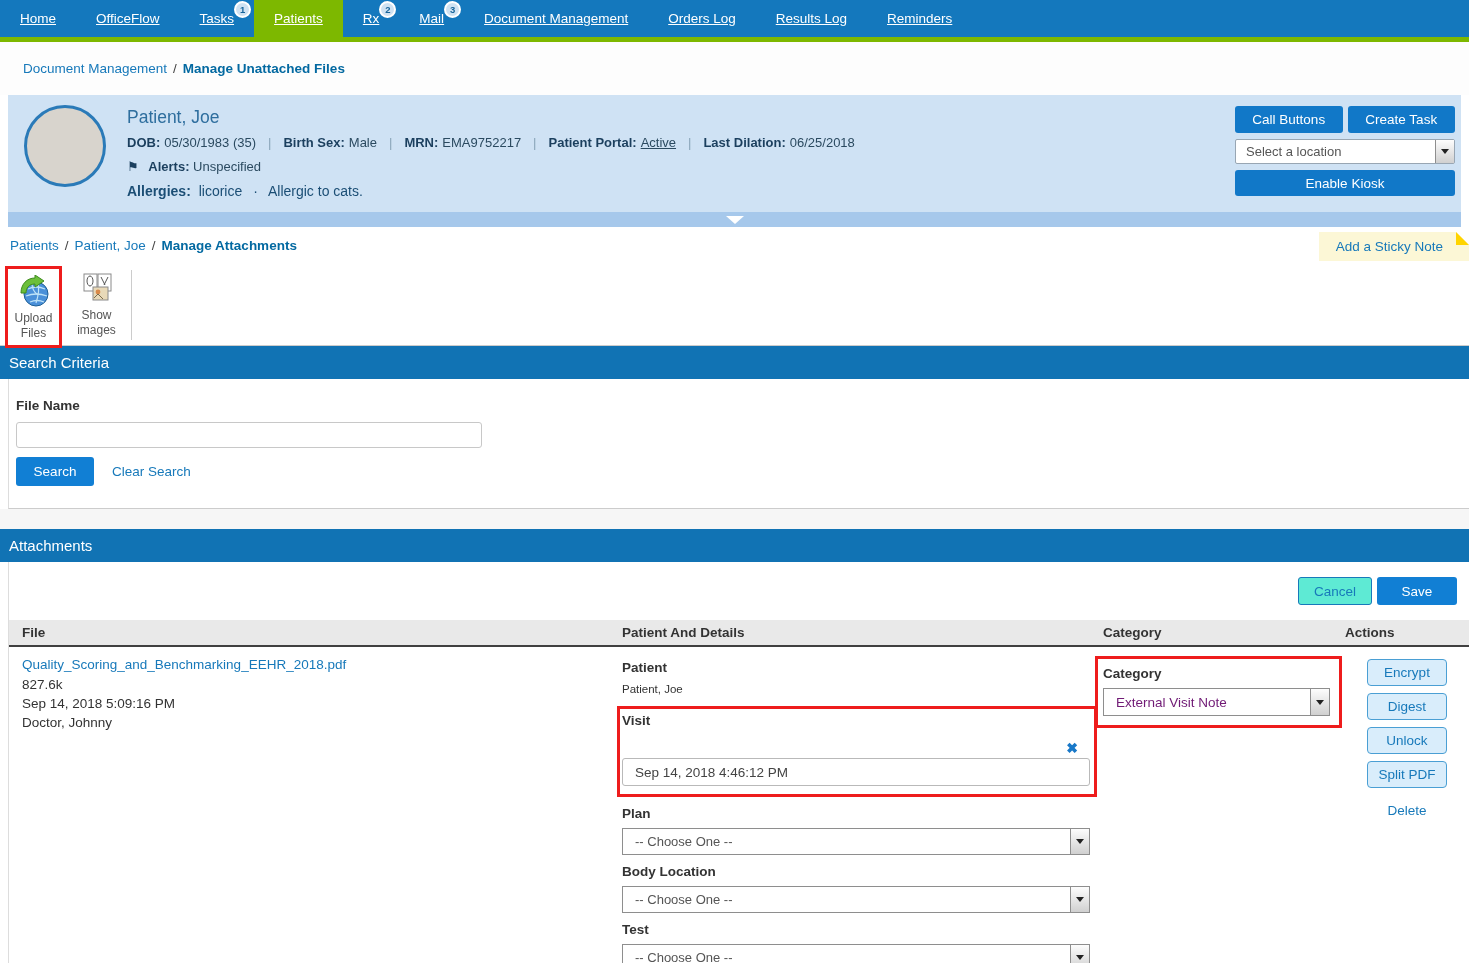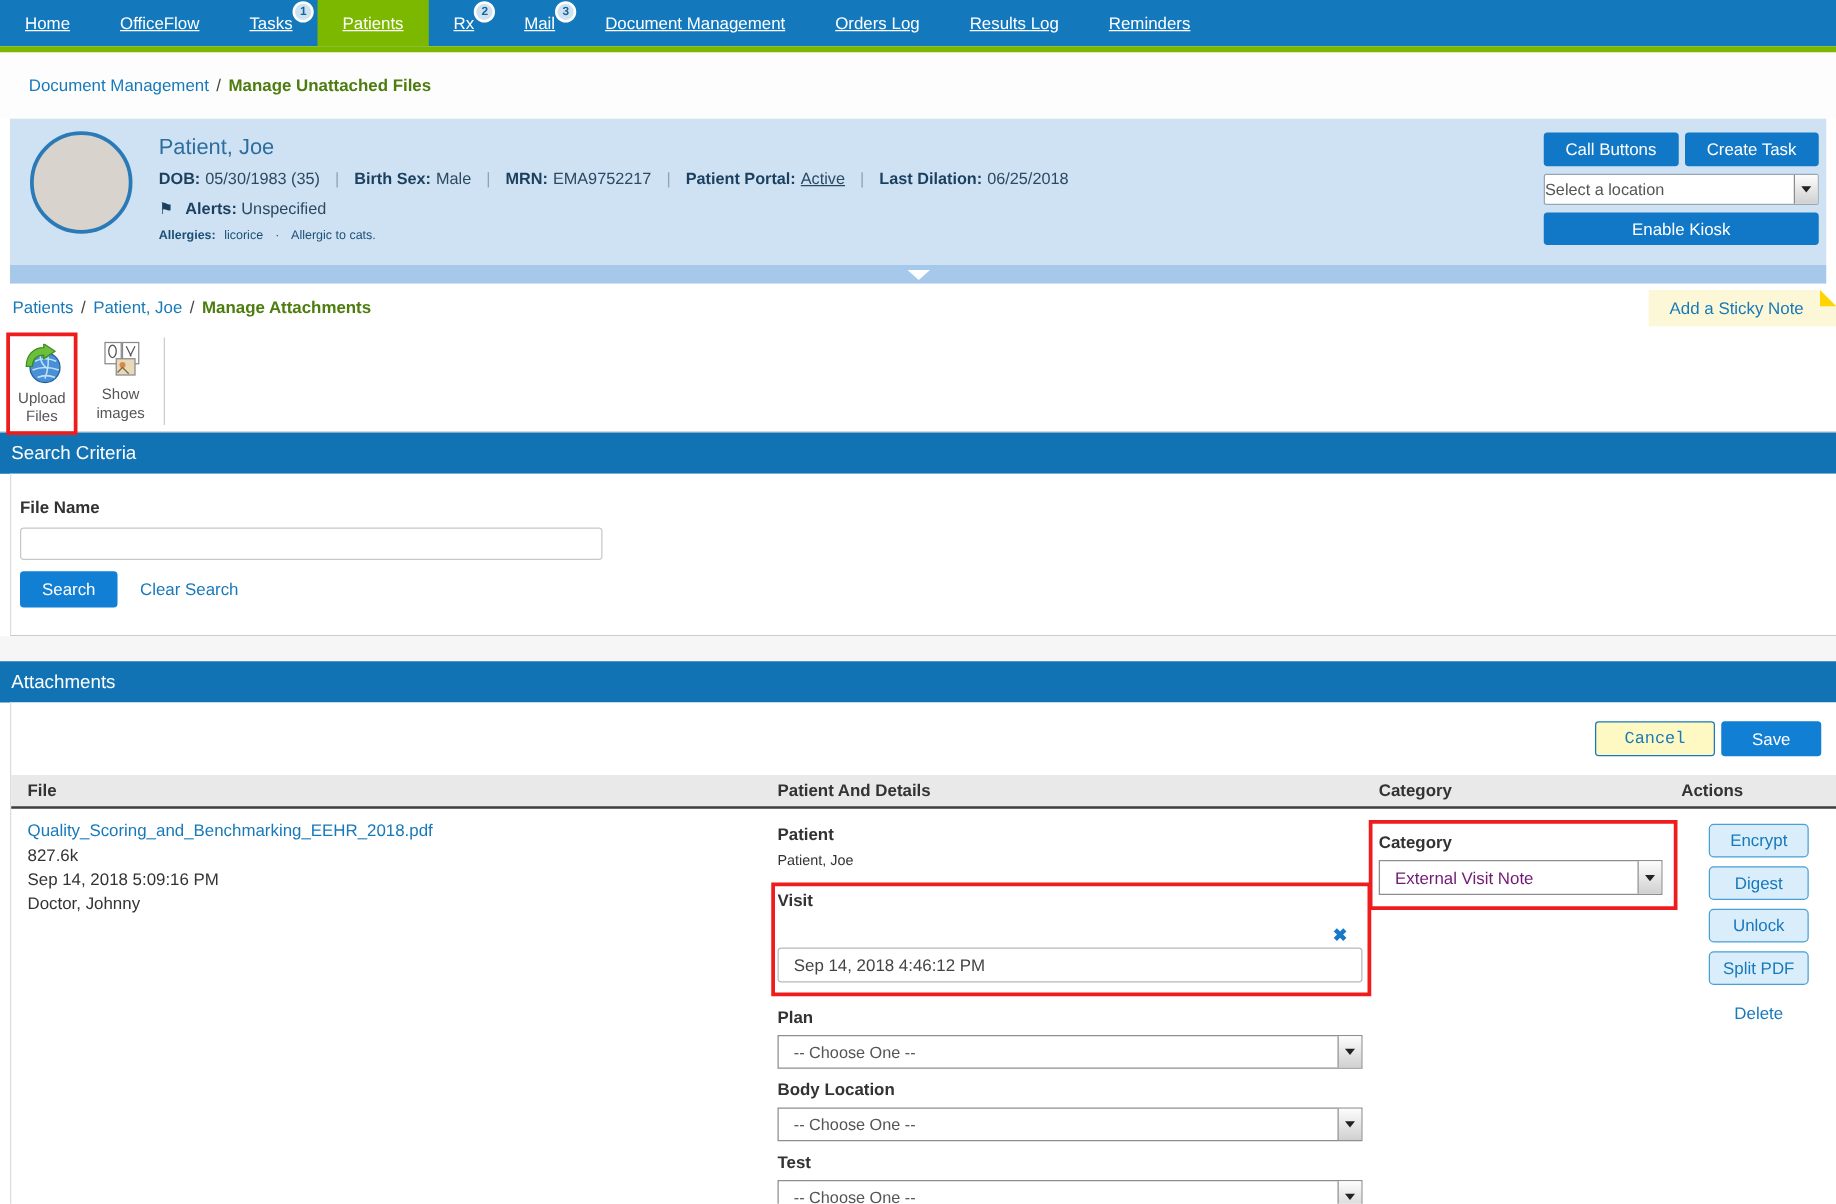--- a/index.html
+++ b/index.html
@@ -14,49 +14,49 @@
   .nav-badge { position:absolute; top:1px; right:3px; width:17px; height:17px;
     border-radius:50%; background:#cfe2f2; border:2px solid #fff; color:#17649a;
     font-size:9.5px; font-weight:bold; display:flex; align-items:center; justify-content:center; }
   .green-strip { height:5px; background:#7db800; }
 
   
   .crumb-top { height:53px; display:flex; align-items:center; padding-left:23px;
     font-size:13.5px; background:#fdfdfd; }
   a.link { color:#1779ba; text-decoration:none; cursor:pointer; }
   .crumb-sep { color:#444; margin:0 6px; }
-  .crumb-current { color:#4d7c0f; font-weight:bold; }
+  .crumb-current { color:#0369a1; font-weight:bold; }
 
   
   .patient-panel { margin:0 8px; background:#cfe2f4; height:117px; position:relative;
     display:flex; padding:10px 0 0 16px; }
   .avatar { width:82px; height:82px; border-radius:50%; background:#d8d4cd;
     border:3px solid #2a7ab8; flex:0 0 auto; }
   .patient-info { margin-left:21px; color:#1f4460; }
   .patient-name { font-size:17.5px; color:#2e6e9e; margin-top:2px; }
   .meta-line { margin-top:7px; font-size:13px; display:flex; align-items:center; }
   .meta-line .lbl { font-weight:bold; color:#1b3f5e; margin-right:4px; }
   .meta-line .val { color:#2b4a60; }
   .pipe { color:#8aa5b8; margin:0 12px; }
   .underline { text-decoration:underline; color:#2b4a60; cursor:pointer; }
   .alerts-line { margin-top:9px; font-size:13px; color:#1b3f5e; }
   .alerts-line .flag { margin-right:6px; color:#1b3f5e; }
   .alerts-line .lbl { font-weight:bold; }
   .alerts-line .val { font-weight:normal; color:#2b4a60; }
-  .allergy-line { margin-top:9px; font-size:10px; color:#1b4e75; }
+  .allergy-line { margin-top:9px; font-size:14px; color:#1b4e75; }
   .allergy-line .lbl { font-weight:bold; margin-right:4px; }
   .dot-sep { margin:0 7px; color:#1b4e75; }
   .patient-actions { position:absolute; top:11px; right:6px; width:220px; }
   .pa-row { display:flex; gap:5px; margin-bottom:6px; }
   .btn-blue { background:#1178c8; color:#fff; border:none; border-radius:3px;
     height:27px; font-size:13.5px; font-family:inherit; cursor:pointer; }
   .pa-row .btn-blue { flex:1; }
   .combo { display:flex; align-items:stretch; background:#fff; border:1px solid #98a6b3;
     height:25px; border-radius:2px; cursor:pointer; }
-  .combo-text { flex:1; display:flex; align-items:center; 
+  .combo-text { flex:1; display:flex; align-items:center; padding-left:10px;
     font-size:13px; color:#555; }
   .dd-btn { width:19px; border-left:1px solid #8e8e8e;
     background:linear-gradient(#fdfdfd,#d0d0d0); display:flex; align-items:center;
     justify-content:center; cursor:pointer; }
   .dd-tri { width:0; height:0; border-left:4px solid transparent;
     border-right:4px solid transparent; border-top:5px solid #222; }
   .kiosk { width:100%; margin-top:0; height:26px; }
   .location-combo { margin-bottom:6px; }
 
   .collapse-strip { margin:0 8px; height:15px; background:#a6c8eb;
@@ -92,22 +92,22 @@
   .field-label { font-size:13.5px; font-weight:bold; color:#333; margin-bottom:9px; }
   .text-input { width:466px; height:26px; border:1px solid #c8c8c8; border-radius:3px;
     font-size:13.5px; font-family:inherit; color:#444; padding:0 10px; }
   .search-btn-row { margin-top:9px; display:flex; align-items:center; }
   .btn-search { width:78px; height:29px; background:#117fd4; }
   .clear-link { margin-left:18px; font-size:13.5px; }
   .panel-gap { height:20px; background:#f6f6f6; }
 
   .attach-body { padding-top:15px; }
   .save-row { display:flex; justify-content:flex-end; gap:5px; padding-right:12px; }
-  .btn-cancel { width:96px; height:28px; background:#fef9c3; color:#1779ba;
-    border:1px solid #1779ba; border-radius:3px; font-size:13.5px; font-family:Liberation Mono, monospace; cursor:pointer; }
+  .btn-cancel { width:74px; height:28px; background:#5eead4; color:#1779ba;
+    border:1px solid #1779ba; border-radius:3px; font-size:13.5px; font-family:Liberation Sans, sans-serif; cursor:pointer; }
   .btn-save { width:80px; height:28px; background:#117fd4; }
 
   
   .grid4 { display:grid; grid-template-columns:613px 481px 242px 1fr; }
   .table-header { margin-top:15px; background:#e9e9e9; height:27px;
     border-bottom:2px solid #404040; align-items:center; }
   .th { font-size:13.5px; font-weight:bold; color:#333; }
   .th-file { padding-left:13px; }
   .table-row { padding-top:8px; border-bottom:1px solid #ccc; padding-bottom:2px; }
 

